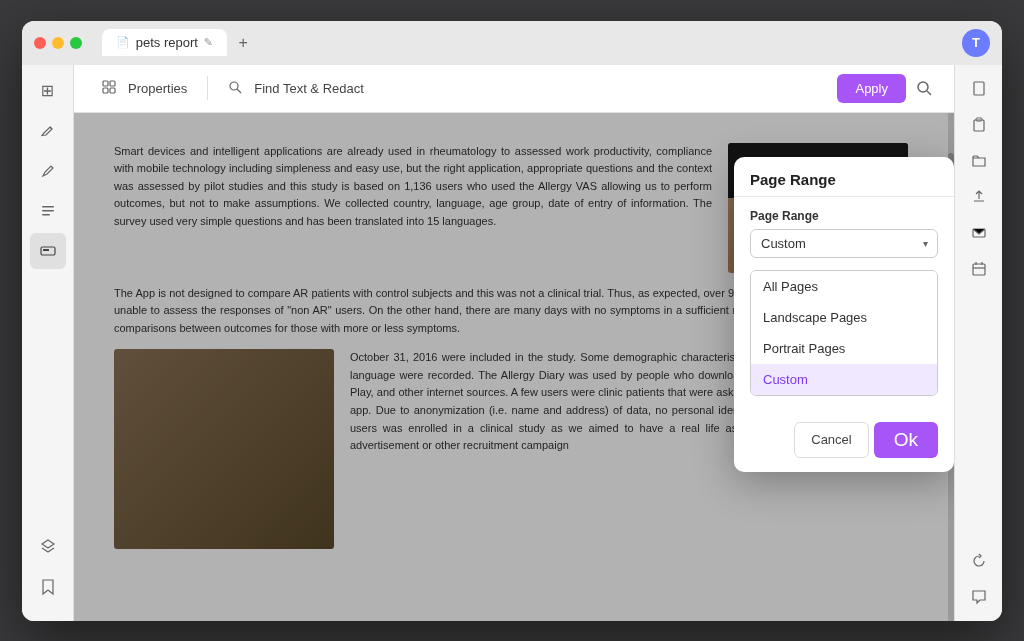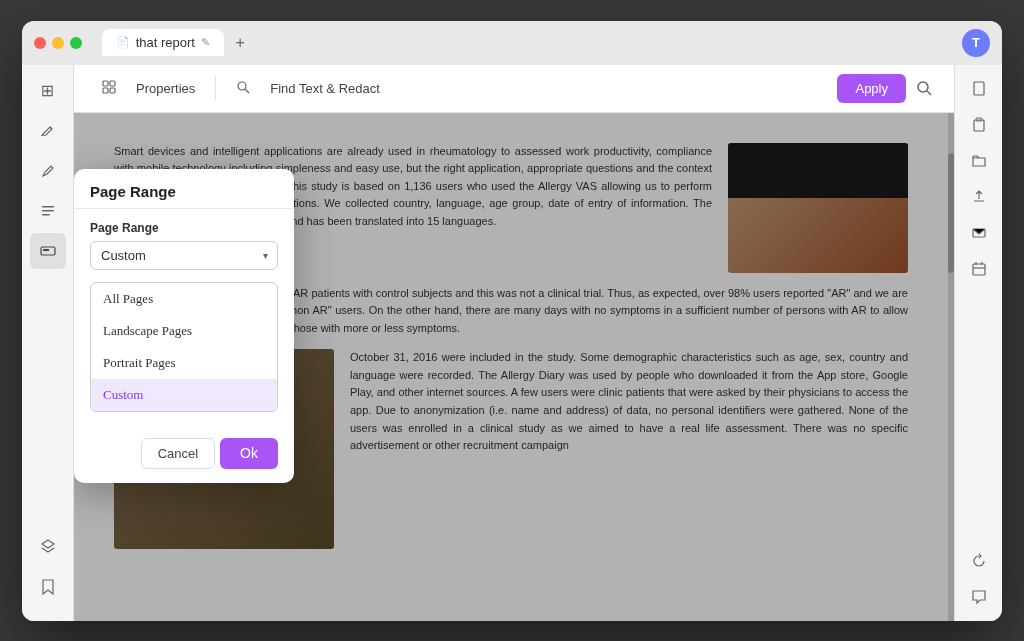--- a/index.html
+++ b/index.html
@@ -166,21 +166,21 @@
       border-bottom: 1px solid #e0e0e0;
       display: flex;
       align-items: center;
       padding: 0 16px;
       gap: 4px;
     }
 
     .toolbar-item {
       display: flex;
       align-items: center;
-      gap: 20px;
+      gap: 12px;
       padding: 6px 12px;
       border-radius: 6px;
       font-size: 13px;
       color: #444;
       cursor: pointer;
       white-space: nowrap;
     }
 
     .toolbar-apply {
       margin-left: auto;
@@ -299,22 +299,22 @@
       top: 40px;
     }
 
     
     .modal-overlay {
       position: absolute;
       top: 0; left: 0; right: 0; bottom: 0;
       background: rgba(0,0,0,0.3);
       display: flex;
       align-items: flex-start;
-      justify-content: flex-start;
-      padding-top: 56px;
+      justify-content: flex-end;
+      padding-top: 44px;
       z-index: 100;
     }
 
     .modal {
       background: white;
       border-radius: 10px;
       box-shadow: 0 10px 40px rgba(0,0,0,0.3);
       width: 220px;
       overflow: hidden;
     }
@@ -372,21 +372,20 @@
       margin-bottom: 14px;
       background: white;
     }
 
     .dropdown-item {
       padding: 8px 12px;
       font-size: 13px;
       color: #333;
       cursor: pointer;
       background: white;
-      font-family: Liberation Serif, serif;
     }
 
     .dropdown-item.selected {
       background: #f0e8ff;
       color: #7c3aed;
     }
 
     .modal-footer {
       display: flex;
       justify-content: flex-end;
@@ -403,40 +402,40 @@
       color: #444;
       cursor: pointer;
     }
 
     .btn-ok {
       padding: 7px 20px;
       border: none;
       border-radius: 6px;
       background: #a855f7;
       color: white;
-      font-size: 14px;
+      font-size: 19px;
       font-weight: 500;
       cursor: pointer;
     }
   </style>
 </head>
 <body>
 
 <div class="window">
 
   <div class="titlebar">
     <div class="traffic-lights">
       <div class="traffic-light tl-red"></div>
       <div class="traffic-light tl-yellow"></div>
       <div class="traffic-light tl-green"></div>
     </div>
     <div class="tab-area">
       <div class="tab">
         <span class="tab-icon">📄</span>
-        <span>that report</span>
+        <span>pets report</span>
         <span class="tab-edit-icon">✎</span>
       </div>
       <div class="tab-add">+</div>
     </div>
     <div class="titlebar-avatar">T</div>
   </div>
 
   <div class="main">
 
     <div class="left-sidebar">

